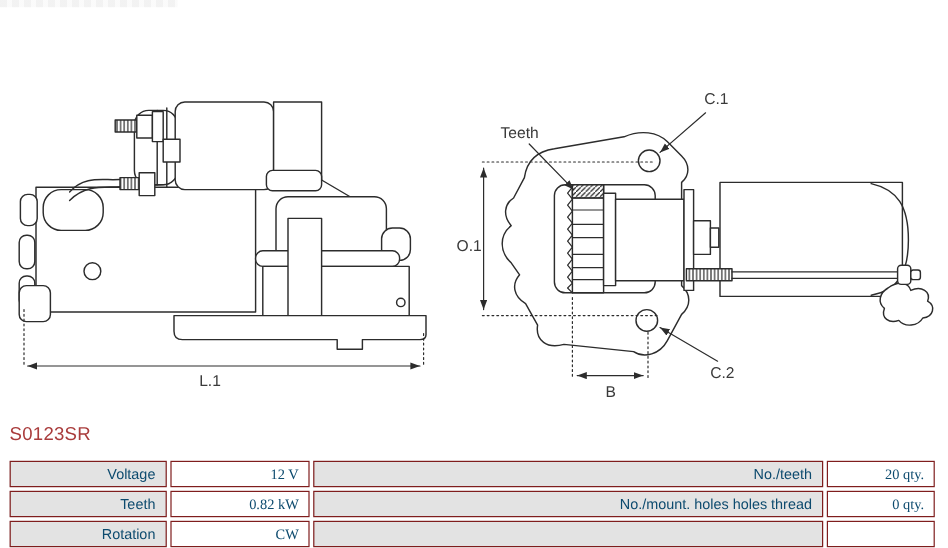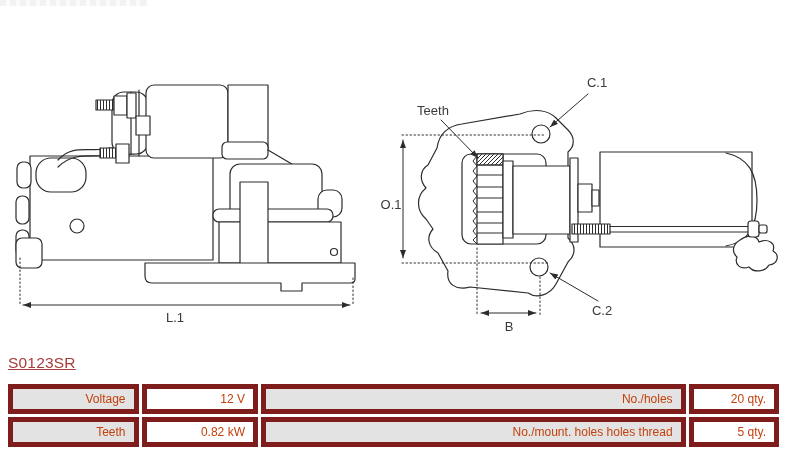--- a/index.html
+++ b/index.html
@@ -8,33 +8,33 @@
     font-family:"Liberation Sans",sans-serif;overflow:hidden;
   }
   .watermark-artifact{
     position:absolute;left:0;top:0;width:148px;height:6px;
     background:repeating-linear-gradient(90deg,#e3e3e3 0 6px,#f5f5f5 6px 10px);
     opacity:.45;
   }
   .drawing-svg{position:absolute;left:0;top:0;width:790px;height:345px;}
   .part-number{
     position:absolute;left:8px;top:354px;
-    font-size:15.5px;font-weight:500;letter-spacing:.2px;color:#a93c3c;text-decoration:underline;
+    font-size:15.5px;font-weight:500;letter-spacing:.2px;color:#a93c3c;
   }
   table.spec{
     position:absolute;left:5px;top:381px;width:777px;
     border-collapse:separate;border-spacing:3px;table-layout:fixed;
   }
   table.spec td{
-    height:20px;line-height:20px;font-size:12px;color:#c2410c;
-    text-align:right;padding:0 8px;border:5px solid #7f1d1d;
+    height:20px;line-height:20px;font-size:12px;color:#0c4a6e;
+    text-align:right;padding:0 8px;border:1px solid #7f1d1d;
     overflow:hidden;white-space:nowrap;
   }
   td.lbl{background:#e3e3e3;}
-  td.val{background:#ffffff;}
+  td.val{background:#ffffff;font-family:Liberation Serif, serif;}
   text.dimlabel{
     font-family:"Liberation Sans",sans-serif;font-size:13px;fill:#3a3a3a;
   }
 </style>
 </head>
 <body>
 
 <div class="page">
 
   <div class="watermark-artifact"></div>
@@ -160,25 +160,31 @@
     <colgroup>
       <col style="width:130px">
         <col style="width:116px">
         <col style="width:423px">
         <col style="width:90px">
     </colgroup>
     <tbody>
       <tr>
         <td class="lbl">Voltage</td>
         <td class="val">12 V</td>
-        <td class="lbl">No./holes</td>
+        <td class="lbl">No./teeth</td>
         <td class="val">20 qty.</td>
       </tr>
       <tr>
         <td class="lbl">Teeth</td>
         <td class="val">0.82 kW</td>
         <td class="lbl">No./mount. holes holes thread</td>
-        <td class="val">5 qty.</td>
+        <td class="val">0 qty.</td>
+      </tr>
+      <tr>
+        <td class="lbl">Rotation</td>
+        <td class="val">CW</td>
+        <td class="lbl"></td>
+        <td class="val"></td>
       </tr>
     </tbody>
   </table>
 
 </div>
 
 </body></html>

